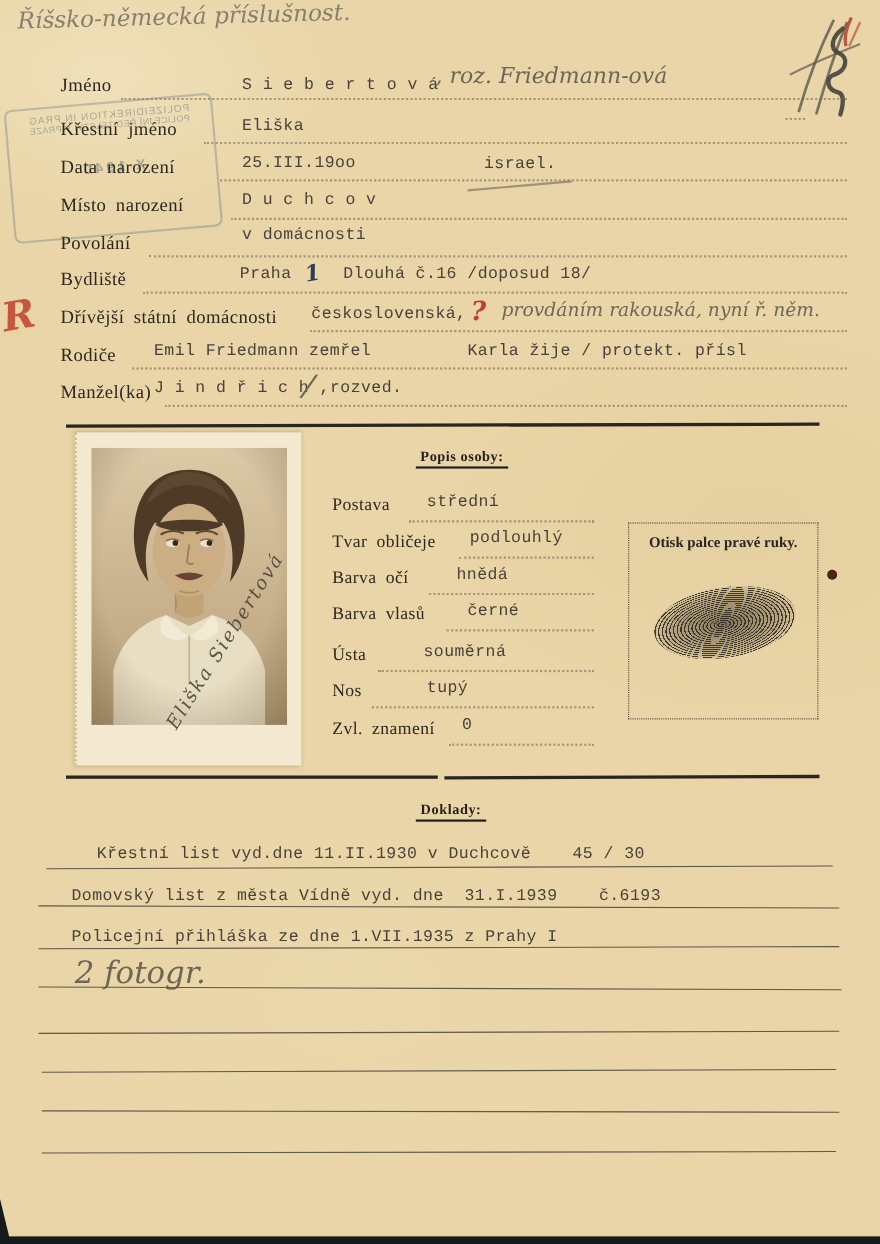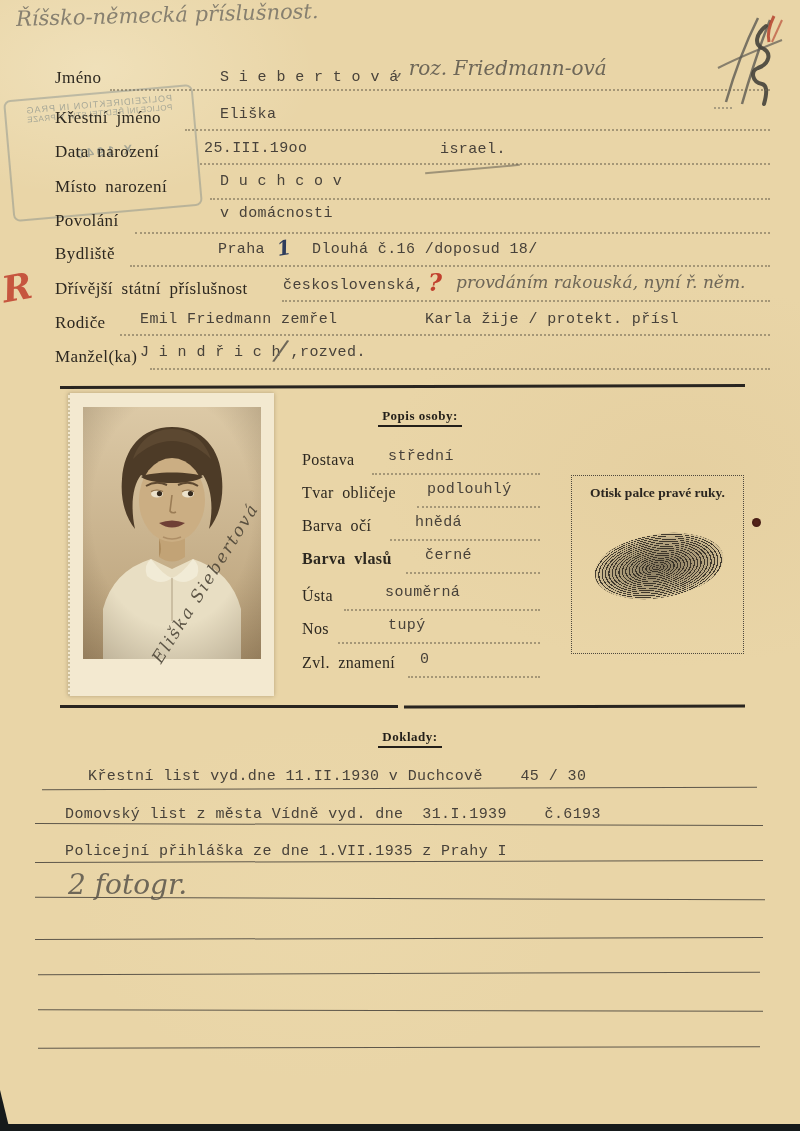--- a/index.html
+++ b/index.html
@@ -84,40 +84,40 @@
   <div class="dotline" style="left:110px;top:88px;width:660px;"></div>
   <span class="typed" style="left:220px;top:69px;">S i e b e r t o v á</span>
   <span class="hand" style="left:396px;top:56px;font-size:20px;">, roz. Friedmann-ová</span>
 
   <span class="lbl" style="left:55px;top:108px;">Křestní jméno</span>
   <div class="dotline" style="left:185px;top:128px;width:585px;"></div>
   <span class="typed" style="left:220px;top:106px;">Eliška</span>
 
   <span class="lbl" style="left:55px;top:142px;">Data narození</span>
   <div class="dotline" style="left:200px;top:162px;width:570px;"></div>
-  <span class="typed" style="left:204px;top:140px;">25.III.19oo</span>
+  <span class="typed" style="left:220px;top:140px;">25.III.19oo</span>
   <span class="typed" style="left:440px;top:141px;">israel.</span>
   <div class="pencil-line" style="left:425px;top:168px;width:95px;transform:rotate(-5deg);"></div>
 
   <span class="lbl" style="left:55px;top:177px;">Místo narození</span>
   <div class="dotline" style="left:210px;top:197px;width:560px;"></div>
   <span class="typed" style="left:220px;top:173px;">D u c h c o v</span>
 
   <span class="lbl" style="left:55px;top:211px;">Povolání</span>
   <div class="dotline" style="left:135px;top:231px;width:635px;"></div>
   <span class="typed" style="left:220px;top:205px;">v domácnosti</span>
 
   <span class="lbl" style="left:55px;top:244px;">Bydliště</span>
   <div class="dotline" style="left:130px;top:264px;width:640px;"></div>
   <span class="typed" style="left:218px;top:241px;">Praha</span>
   <span class="hand" style="left:277px;top:236px;font-size:20px;font-weight:bold;color:#2e3c5c;transform:rotate(-10deg);">1</span>
   <span class="typed" style="left:312px;top:241px;">Dlouhá č.16 /doposud 18/</span>
 
   <span class="hand red" style="left:2px;top:266px;font-size:36px;font-weight:bold;transform:rotate(-10deg);opacity:.85;">R</span>
-  <span class="lbl" style="left:55px;top:279px;">Dřívější státní příslušnost</span>
+  <span class="lbl" style="left:55px;top:279px;">Dřívější státní domácnosti</span>
   <div class="dotline" style="left:282px;top:299px;width:488px;"></div>
   <span class="typed" style="left:283px;top:277px;">československá,</span>
   <span class="hand red" style="left:428px;top:268px;font-size:24px;font-weight:bold;">?</span>
   <span class="hand" style="left:456px;top:272px;font-size:17px;">provdáním rakouská, nyní ř. něm.</span>
 
   <span class="lbl" style="left:55px;top:313px;">Rodiče</span>
   <div class="dotline" style="left:120px;top:333px;width:650px;"></div>
   <span class="typed" style="left:140px;top:311px;">Emil Friedmann zemřel</span>
   <span class="typed" style="left:425px;top:311px;">Karla žije / protekt. přísl</span>
 
@@ -177,21 +177,21 @@
   <span class="typed" style="left:388px;top:448px;">střední</span>
 
   <span class="lbl" style="left:302px;top:484px;font-size:16px;">Tvar obličeje</span>
   <div class="dotline" style="left:417px;top:505px;width:123px;"></div>
   <span class="typed" style="left:427px;top:481px;">podlouhlý</span>
 
   <span class="lbl" style="left:302px;top:517px;font-size:16px;">Barva očí</span>
   <div class="dotline" style="left:390px;top:538px;width:150px;"></div>
   <span class="typed" style="left:415px;top:514px;">hnědá</span>
 
-  <span class="lbl" style="left:302px;top:550px;font-size:16px;font-weight:bold;">Barva vlasů</span>
+  <span class="lbl" style="left:302px;top:550px;font-size:16px;">Barva vlasů</span>
   <div class="dotline" style="left:406px;top:571px;width:134px;"></div>
   <span class="typed" style="left:425px;top:547px;">černé</span>
 
   <span class="lbl" style="left:302px;top:587px;font-size:16px;">Ústa</span>
   <div class="dotline" style="left:344px;top:608px;width:196px;"></div>
   <span class="typed" style="left:385px;top:584px;">souměrná</span>
 
   <span class="lbl" style="left:302px;top:620px;font-size:16px;">Nos</span>
   <div class="dotline" style="left:338px;top:641px;width:202px;"></div>
   <span class="typed" style="left:388px;top:617px;">tupý</span>

